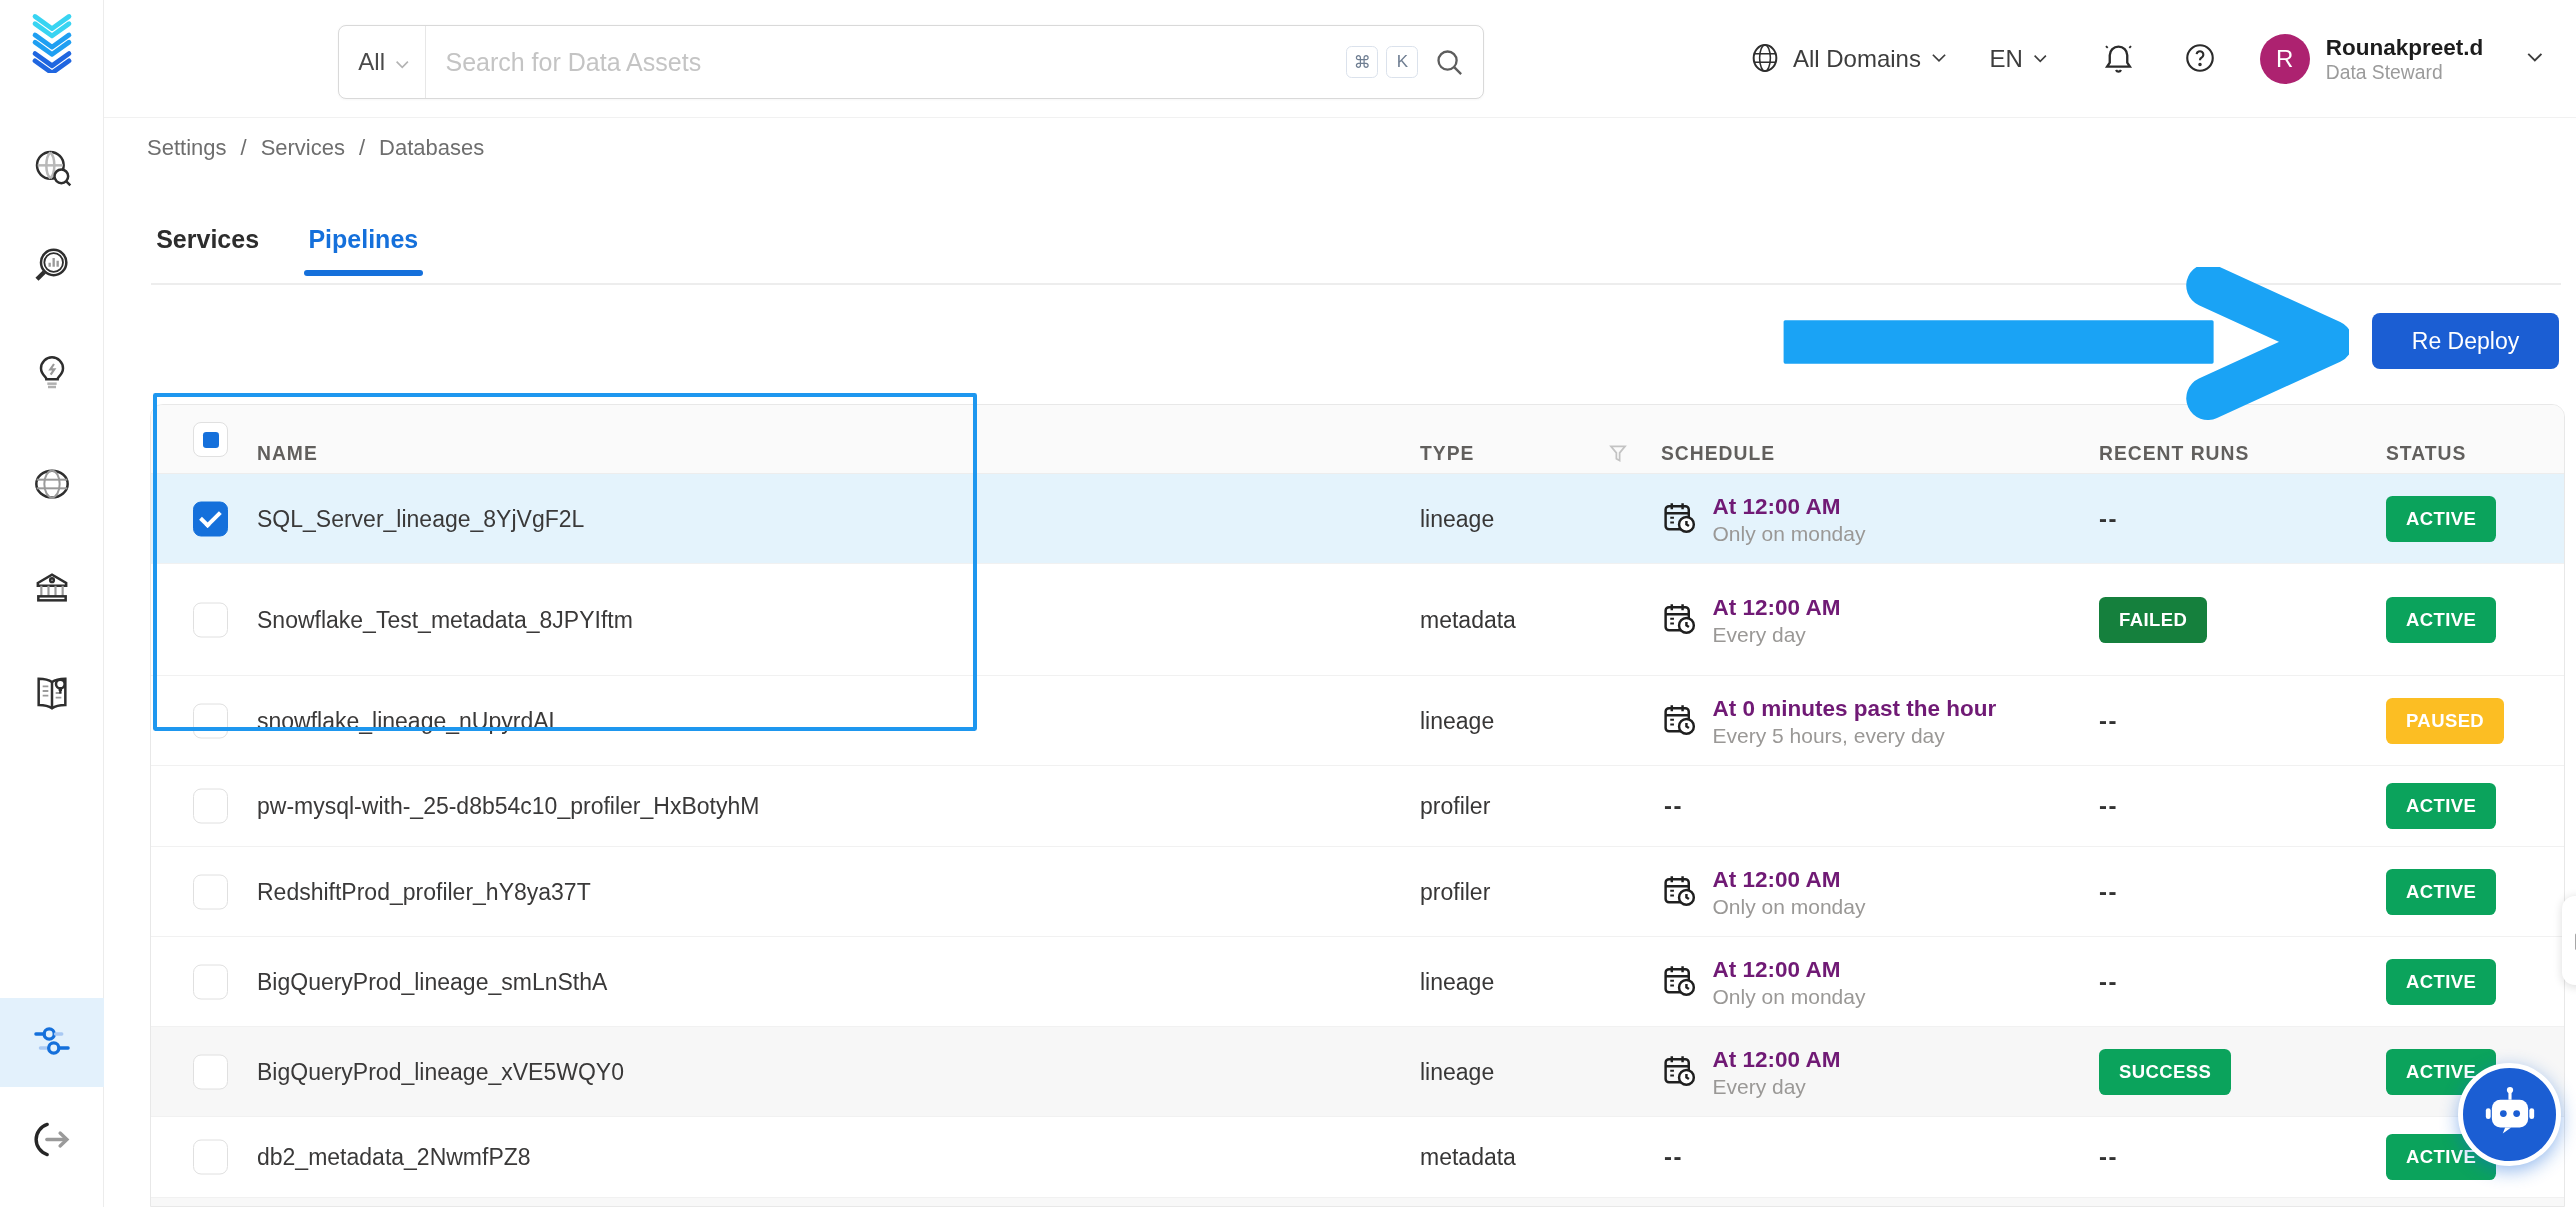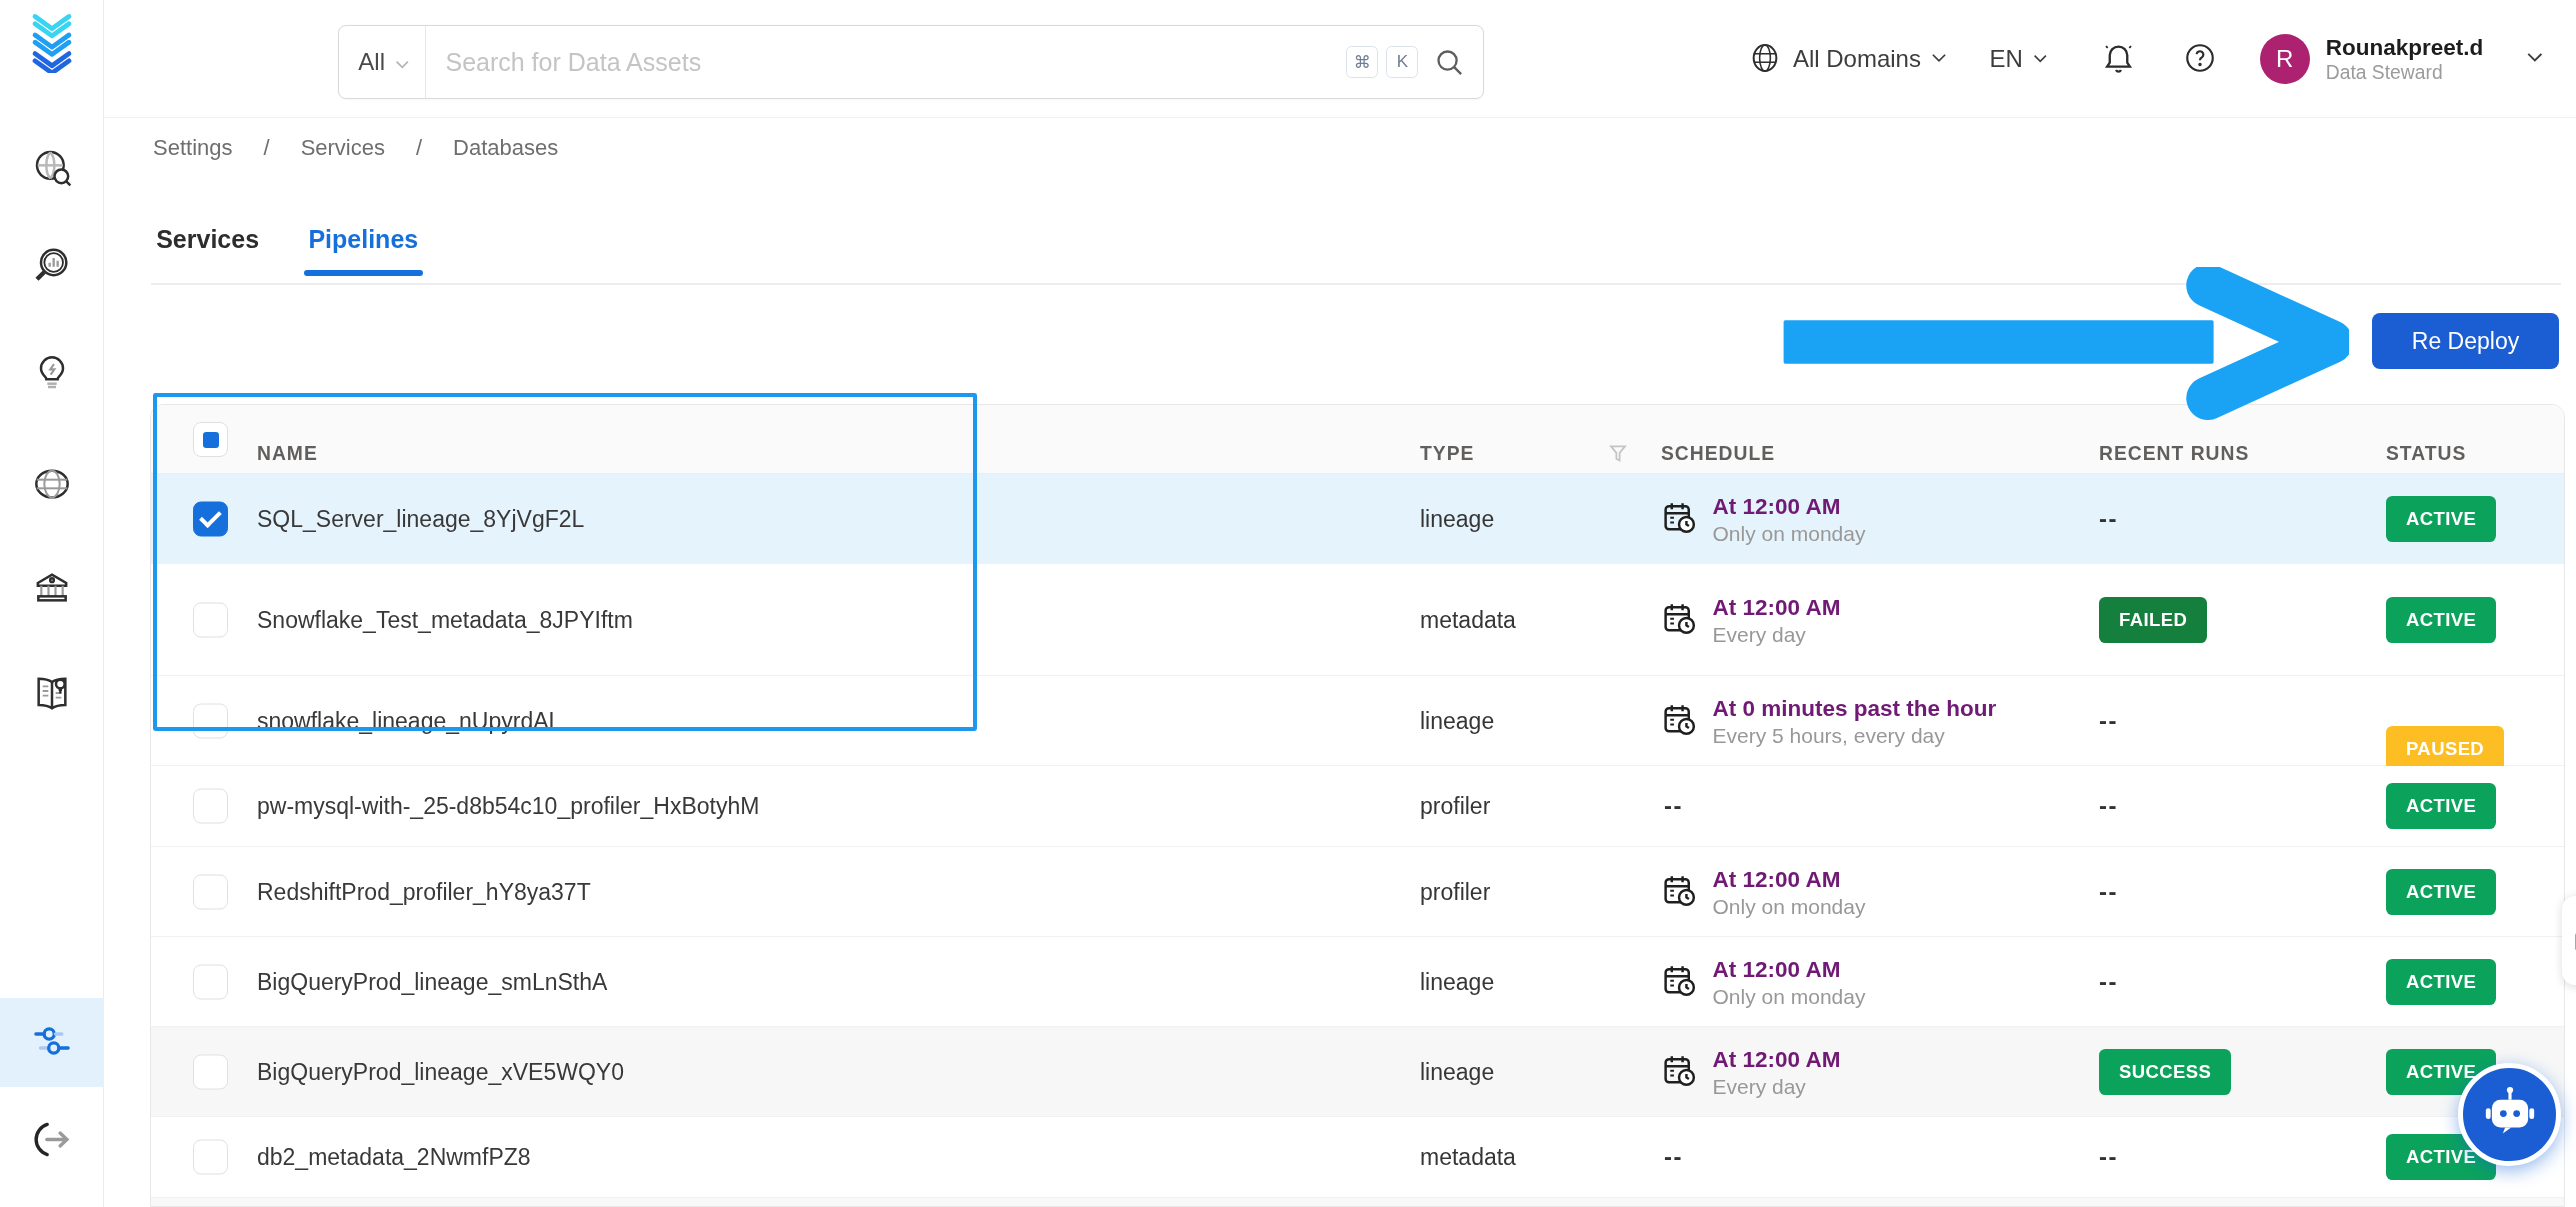--- a/index.html
+++ b/index.html
@@ -32,21 +32,21 @@
   .nav-right{position:absolute;right:32px;top:0;height:118px;display:flex;align-items:center}
   .nav-item{display:flex;align-items:center;gap:10.5px;cursor:pointer}
   .nav-gap{width:42px}
   .nav-text{font-size:24px;color:#3d3d3d}
   .avatar{width:50px;height:50px;border-radius:50%;background:var(--avatar);color:#fff;
     font-size:24px;display:flex;align-items:center;justify-content:center}
   .user-name{font-size:22.5px;font-weight:700;color:#1d1d1d;line-height:27px}
   .user-role{font-size:19.3px;color:#9b9b9b;line-height:24px}
 
   
-  .breadcrumb{position:absolute;left:153px;top:135px;display:flex;gap:31px;
+  .breadcrumb{position:absolute;left:147px;top:135px;display:flex;gap:14px;
     font-size:22px;color:#6e6e6e;z-index:5}
   .breadcrumb span{cursor:default}
   .crumb{cursor:pointer}
   .tabs{position:absolute;left:153px;top:225px;display:flex;gap:43px;z-index:5}
   .tab{font-size:25px;font-weight:700;color:#2d2d2d;position:relative;cursor:pointer;padding:0 3.2px}
   .tab.active{color:var(--primary)}
   .tab.active::after{content:"";position:absolute;left:-1.6px;right:-1.6px;bottom:-22px;height:5.6px;
     background:var(--primary);border-radius:3.2px}
   .tabs-divider{position:absolute;left:151px;top:283px;width:2410px;height:1.6px;background:#ededed}
 
@@ -374,21 +374,21 @@
               <path d="M6 12.5h2.4M6 15.5h2.4" stroke-width="1.3"></path>
               <circle cx="16.5" cy="16.8" r="4.8" fill="#fff"></circle>
               <path d="M16.5 14.6v2.2l1.6 1.1"></path>
             </svg></span>
           <span>
             <div class="s1">At 0 minutes past the hour</div>
             <div class="s2">Every 5 hours, every day</div>
           </span>
         </div>
         <span class="cell c-recent"><span class="dash">--</span></span>
-        <span class="cell c-status badge" style="background: rgb(252, 190, 35); margin-top: 28px;">PAUSED</span>
+        <span class="cell c-status badge" style="background: rgb(252, 190, 35);">PAUSED</span>
       </div>
       <div class="t-row" style="height: 81px; background: rgb(255, 255, 255);">
         <span class="cb"></span>
         <span class="cell c-name">pw-mysql-with-_25-d8b54c10_profiler_HxBotyhM</span>
         <span class="cell c-type">profiler</span>
         <span class="cell dash" style="left: 1513px;">--</span>
         <span class="cell c-recent"><span class="dash">--</span></span>
         <span class="cell c-status badge" style="background: rgb(11, 163, 92);">ACTIVE</span>
       </div>
       <div class="t-row" style="height: 90px; background: rgb(255, 255, 255);">

